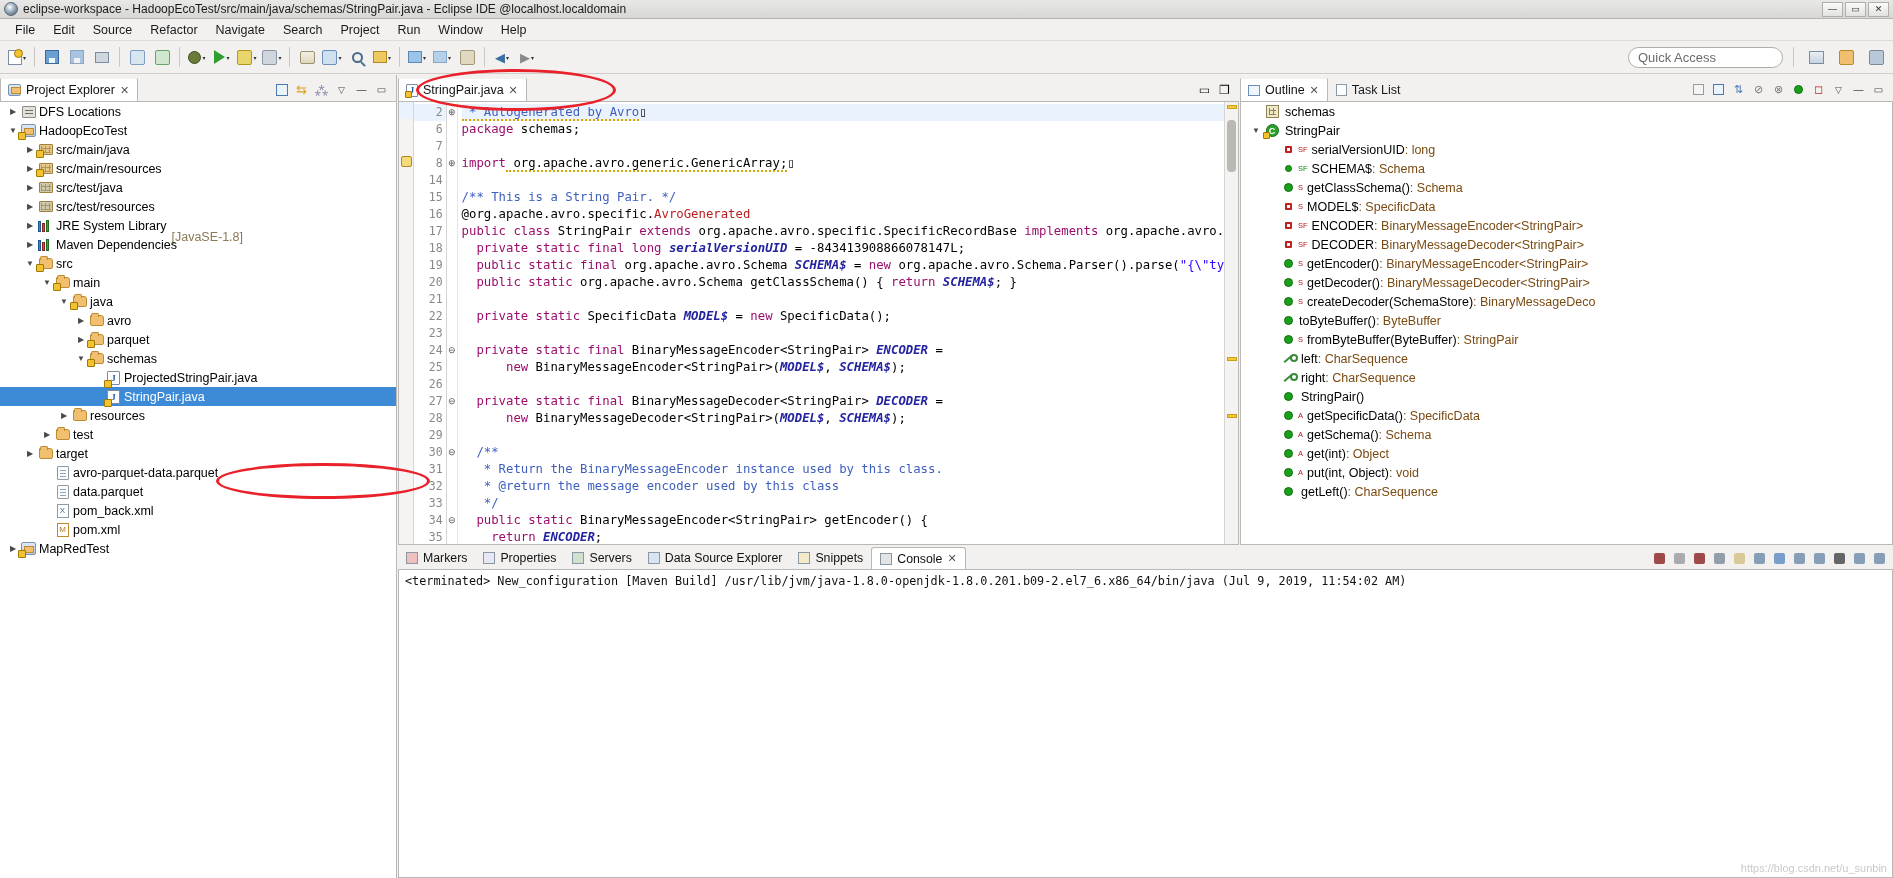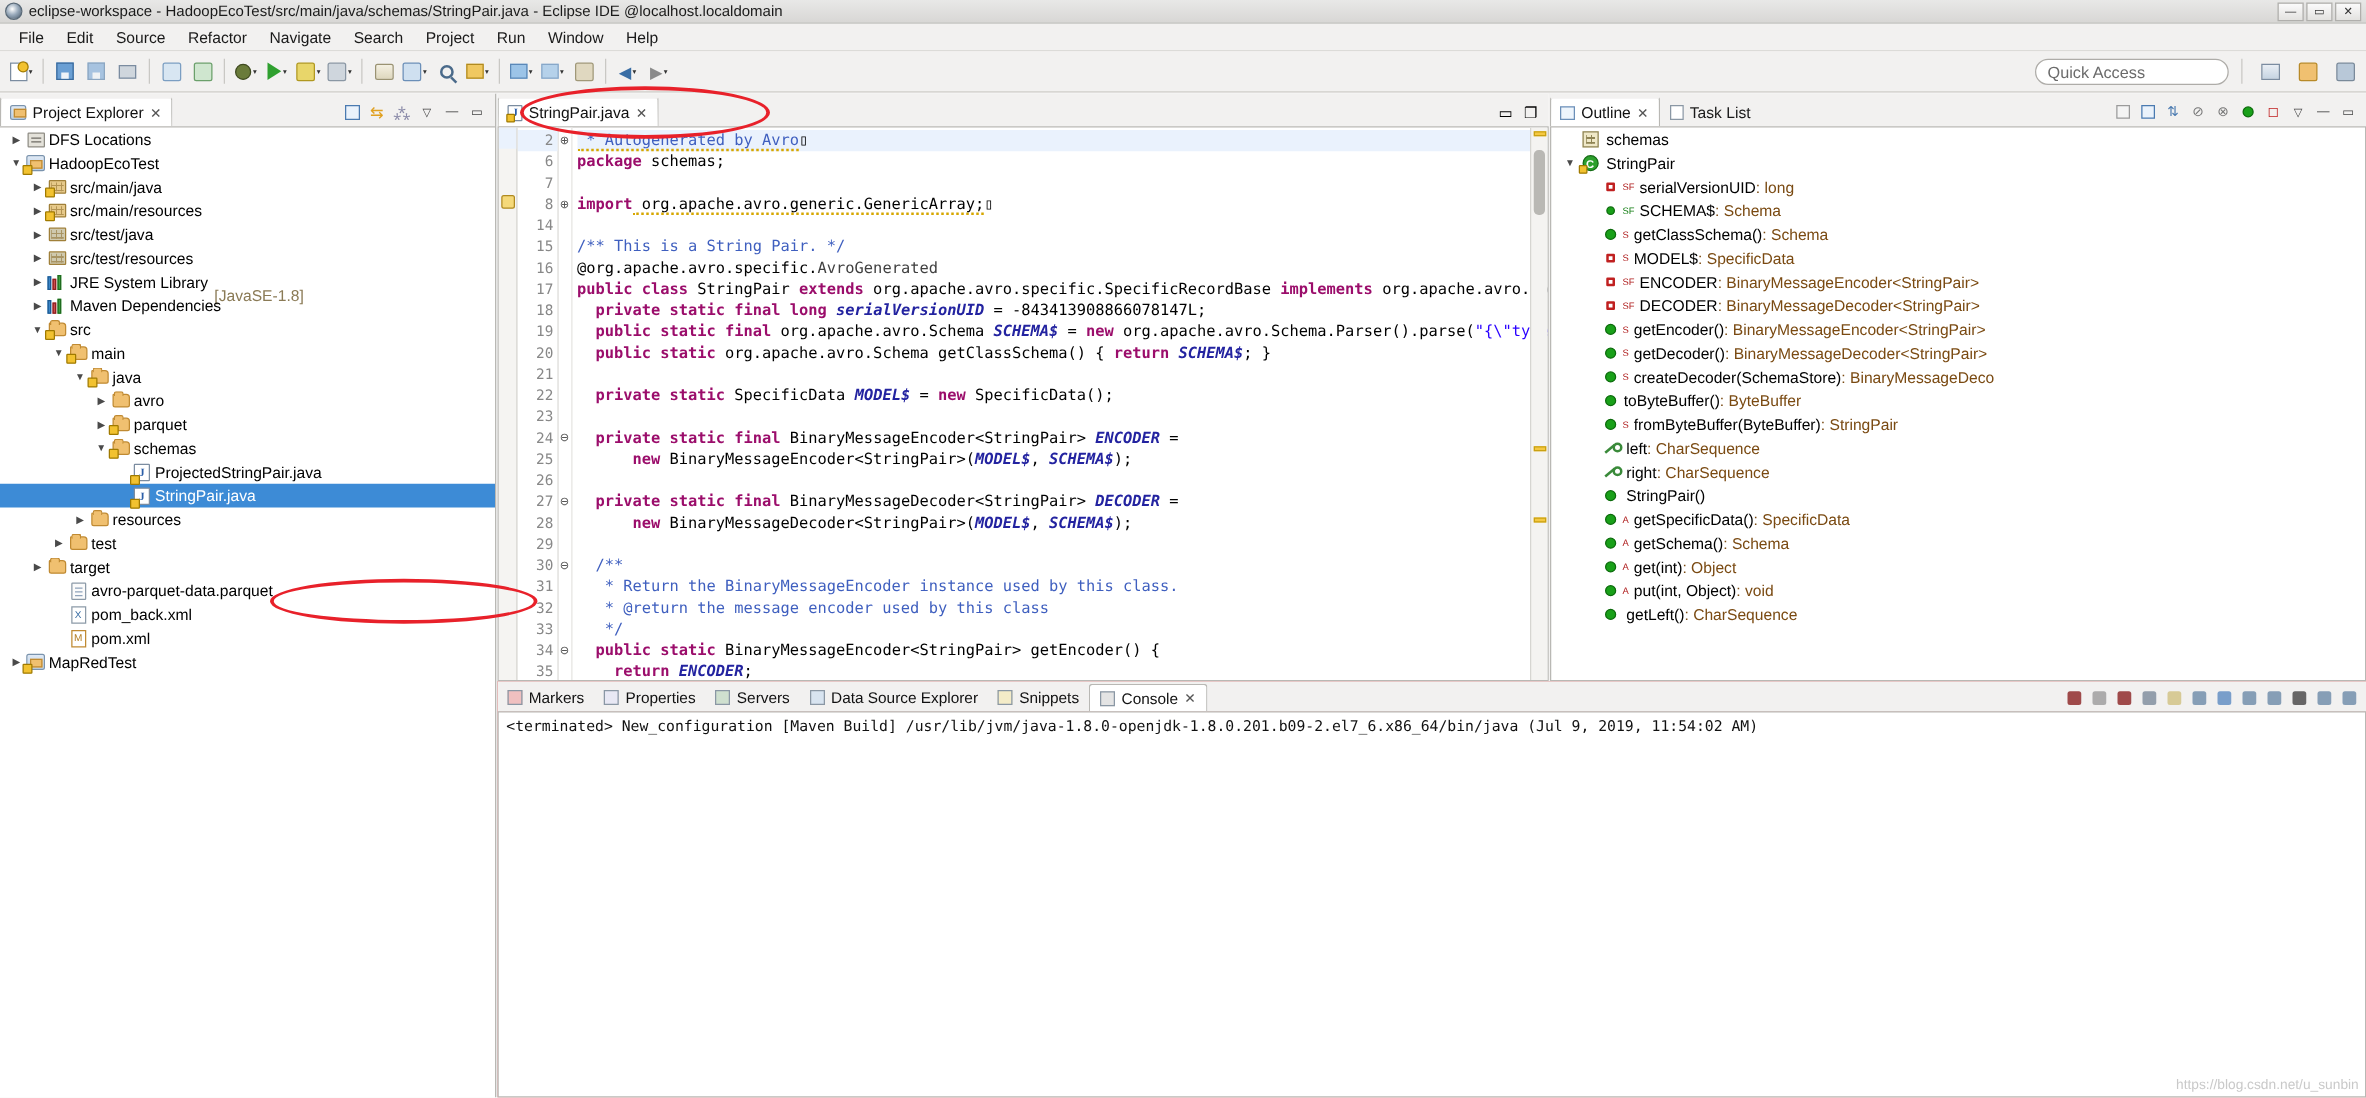--- a/index.html
+++ b/index.html
@@ -189,23 +189,23 @@
     font-family:"DejaVu Sans Mono", monospace; font-size:11.5px; padding-top:2px;
     border-right:1px solid #d6d5d1; user-select:none;
   }
   .fold-col { width: 12px; background:#fff; border-right:1px solid #e6e5e2; padding-top:2px; }
   .code-lines {
     flex:1 1 auto; font-family:"DejaVu Sans Mono", monospace; font-size:12.3px;
     padding-top:2px; padding-left:4px; overflow:hidden; white-space:pre; line-height:17px;
   }
   .ln { height:17px; line-height:17px; }
   .ln.cur { background:#eaf2fd; }
-  .kw { color:#9b0d6b; font-weight:bold; }
+  .kw { color:#9b0d6b; font-weight:normal; }
   .cmt-jd { color:#3f5fbf; }
-  .ann { color:#404040; }
+  .ann { color:#b91c1c; }
   .stfi { color:#2323a0; font-style:italic; font-weight:bold; }
   .str { color:#2a00ff; }
   .plain { color:#000; }
   .squiggle { border-bottom: 2px dotted #d6a700; }
   .vscroll {
     position:absolute; right:0; top:0; bottom:0; width:14px; background:#f4f3f1;
     border-left:1px solid #d6d5d1;
   }
   .vthumb { position:absolute; left:2px; width:9px; background:#b9b8b4; border-radius:4px; }
   .ovmark { position:absolute; right:1px; width:10px; height:4px; background:#f5c842; border:1px solid #c9a113; }
@@ -622,20 +622,29 @@
             <span class="tree-label">target</span>
           </div>
           <div class="tree-row" style="padding-left: 40px;">
             <span class="twisty"></span>
             <span class="tree-ico">
               <span class="ico-wrap">
                 <span class="ic-file"></span>
               </span>
             </span>
             <span class="tree-label">avro-parquet-data.parquet</span>
+          </div>
+          <div class="tree-row" style="padding-left: 40px;">
+            <span class="twisty"></span>
+            <span class="tree-ico">
+              <span class="ico-wrap">
+                <span class="ic-file"></span>
+              </span>
+            </span>
+            <span class="tree-label">data.parquet</span>
           </div>
           <div class="tree-row" style="padding-left: 40px;">
             <span class="twisty"></span>
             <span class="tree-ico">
               <span class="ico-wrap">
                 <span class="ic-xml"></span>
               </span>
             </span>
             <span class="tree-label">pom_back.xml</span>
           </div>

